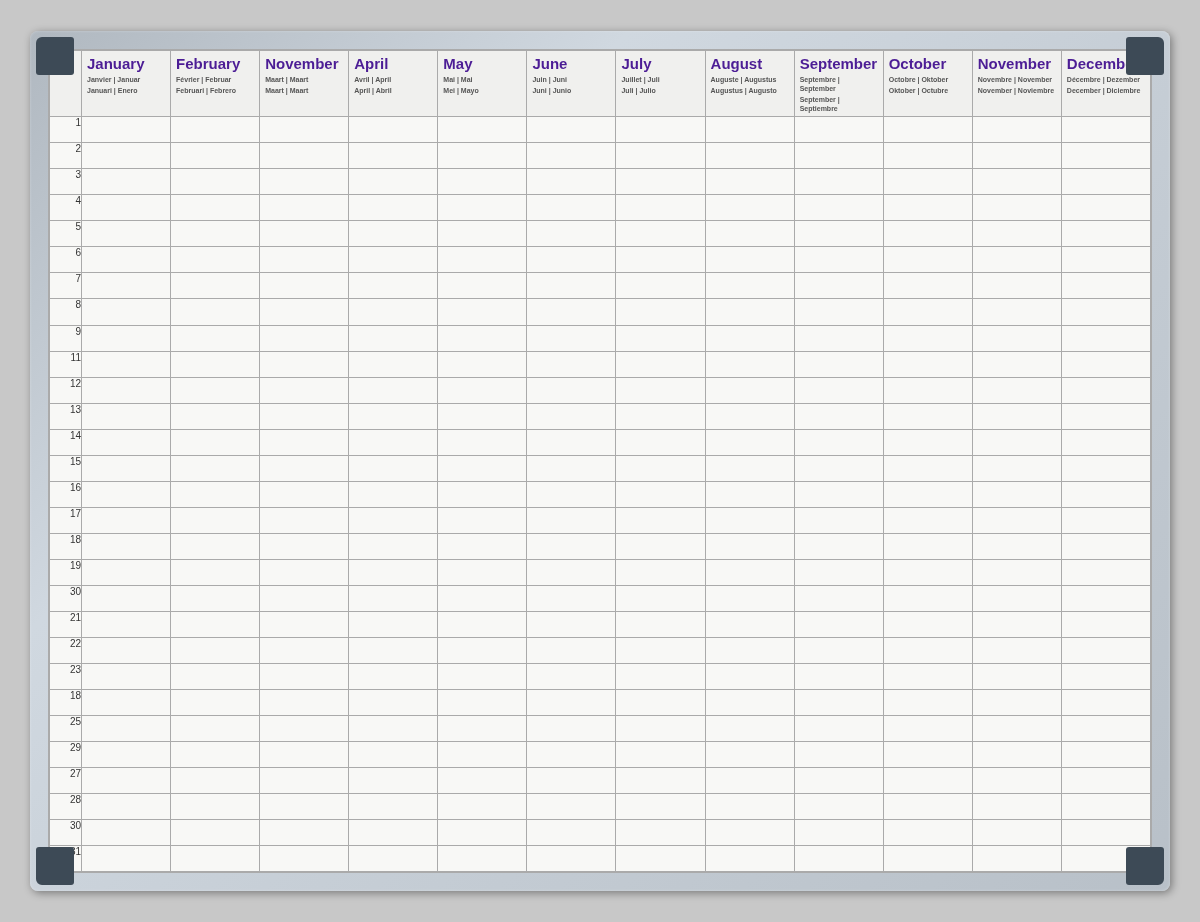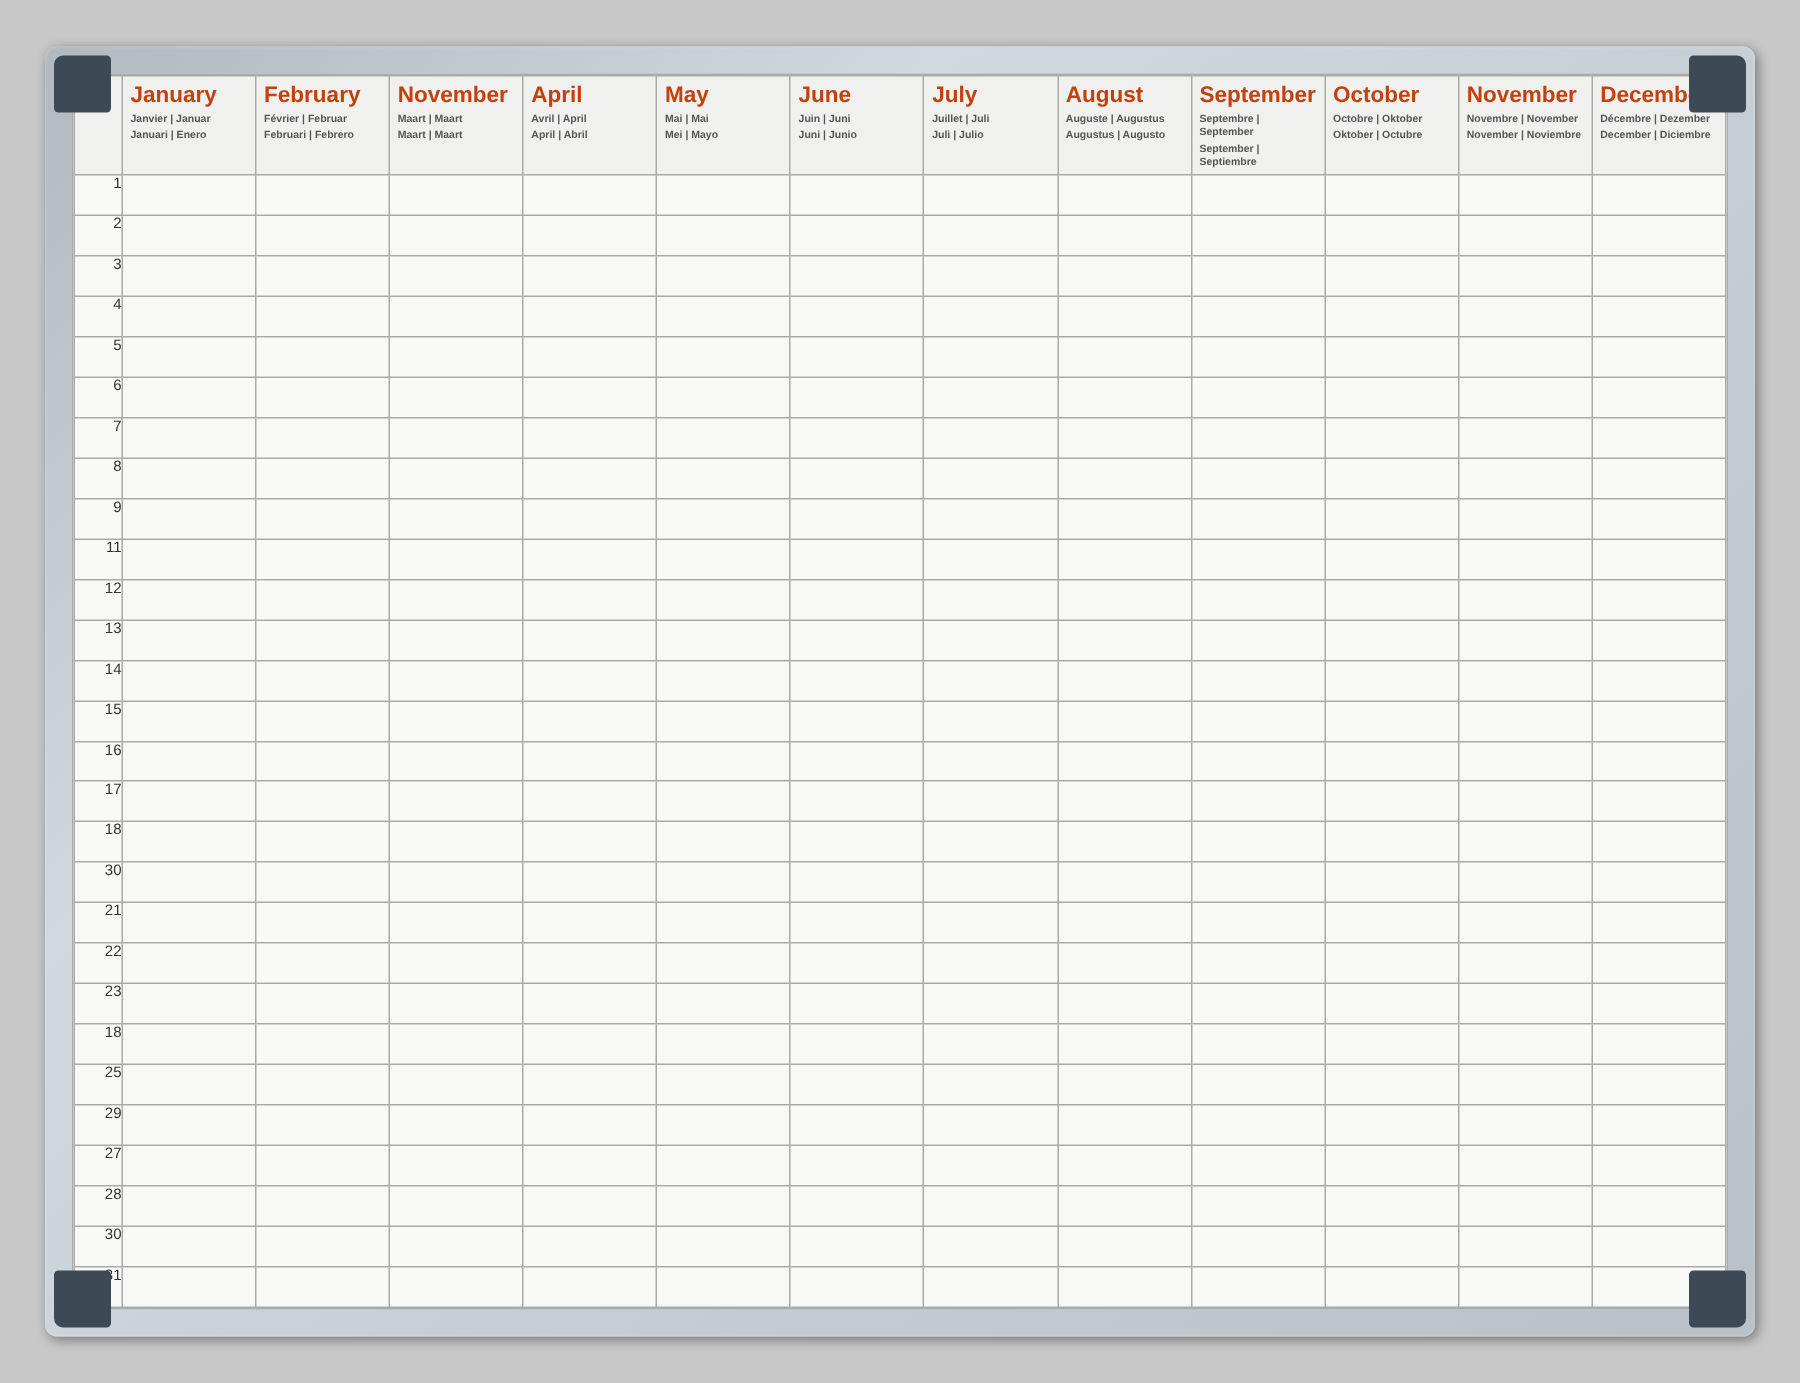--- a/index.html
+++ b/index.html
@@ -76,21 +76,21 @@
       text-align: left;
       padding: 4px 5px 3px 5px;
       vertical-align: top;
       height: 55px;
     }
 
     .month-name {
       display: block;
       font-size: 15px;
       font-weight: 700;
-      color: #c2410c;
+      color: #4c1d95;
       line-height: 1.2;
     }
 
     .month-sub {
       display: block;
       font-size: 7px;
       color: #555;
       line-height: 1.3;
       margin-top: 2px;
     }
@@ -454,20 +454,35 @@
             <td class="data-cell"></td>
             <td class="data-cell"></td>
             <td class="data-cell"></td>
             <td class="data-cell"></td>
             <td class="data-cell"></td>
             <td class="data-cell"></td>
             <td class="data-cell"></td>
             <td class="data-cell"></td>
           </tr>
           <tr>
+            <td class="day-cell day-col">19</td>
+            <td class="data-cell"></td>
+            <td class="data-cell"></td>
+            <td class="data-cell"></td>
+            <td class="data-cell"></td>
+            <td class="data-cell"></td>
+            <td class="data-cell"></td>
+            <td class="data-cell"></td>
+            <td class="data-cell"></td>
+            <td class="data-cell"></td>
+            <td class="data-cell"></td>
+            <td class="data-cell"></td>
+            <td class="data-cell"></td>
+          </tr>
+          <tr>
             <td class="day-cell day-col">30</td>
             <td class="data-cell"></td>
             <td class="data-cell"></td>
             <td class="data-cell"></td>
             <td class="data-cell"></td>
             <td class="data-cell"></td>
             <td class="data-cell"></td>
             <td class="data-cell"></td>
             <td class="data-cell"></td>
             <td class="data-cell"></td>

